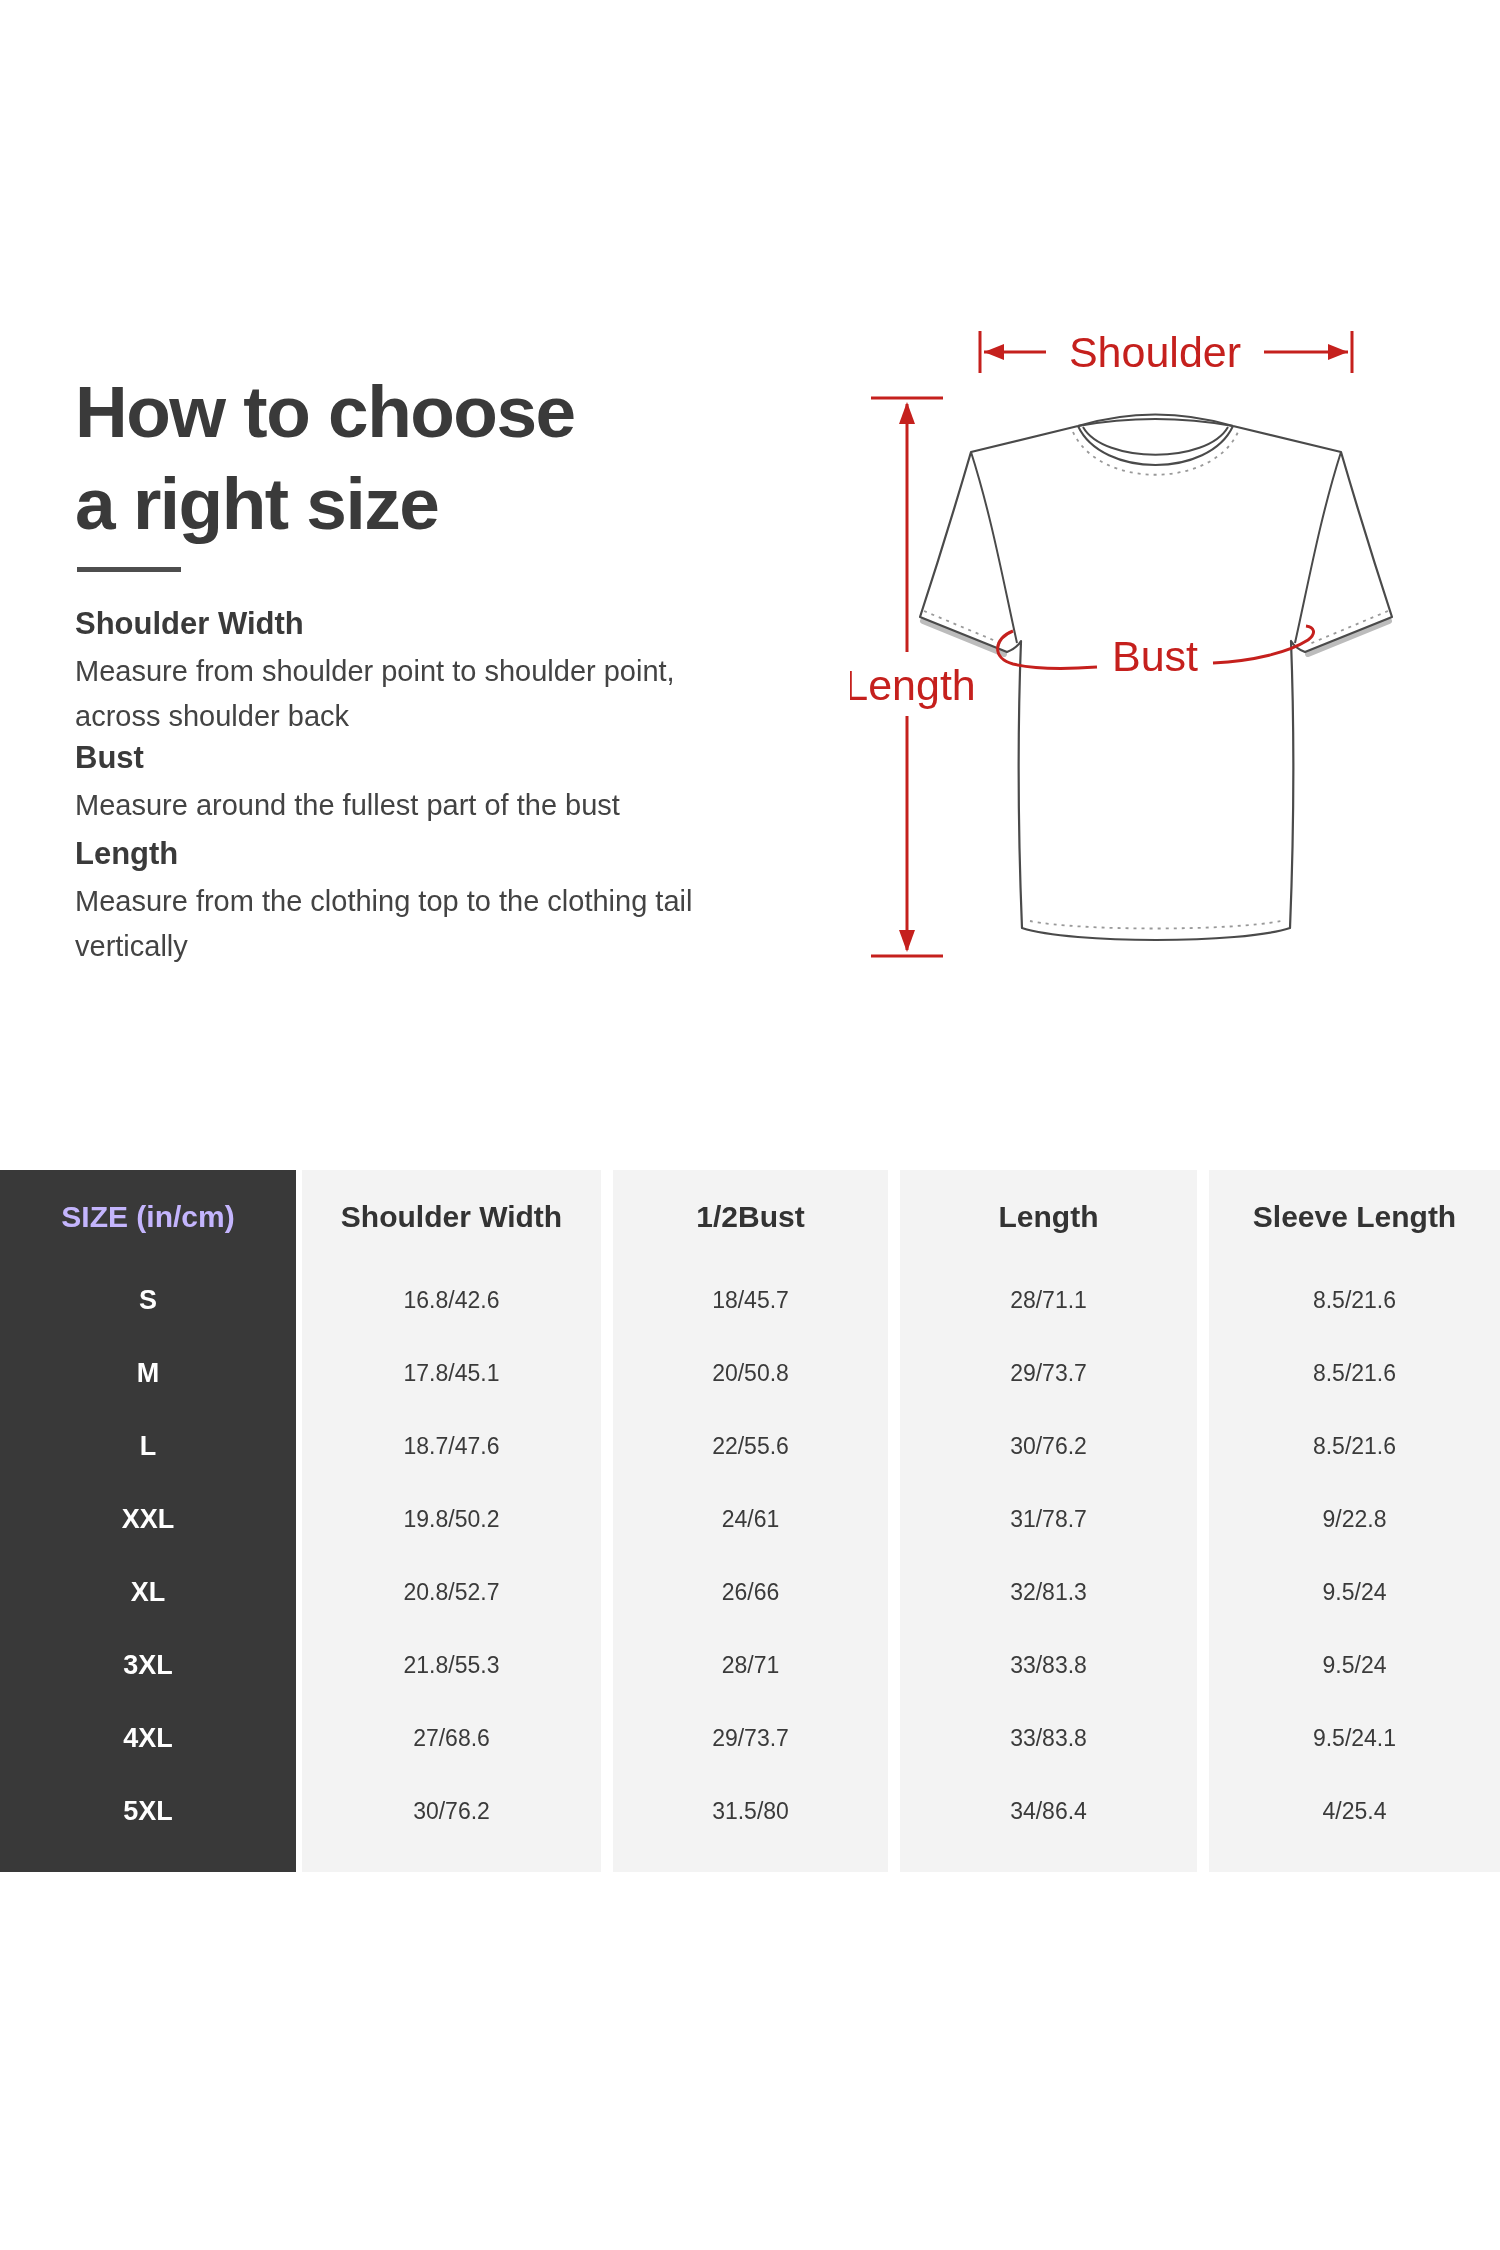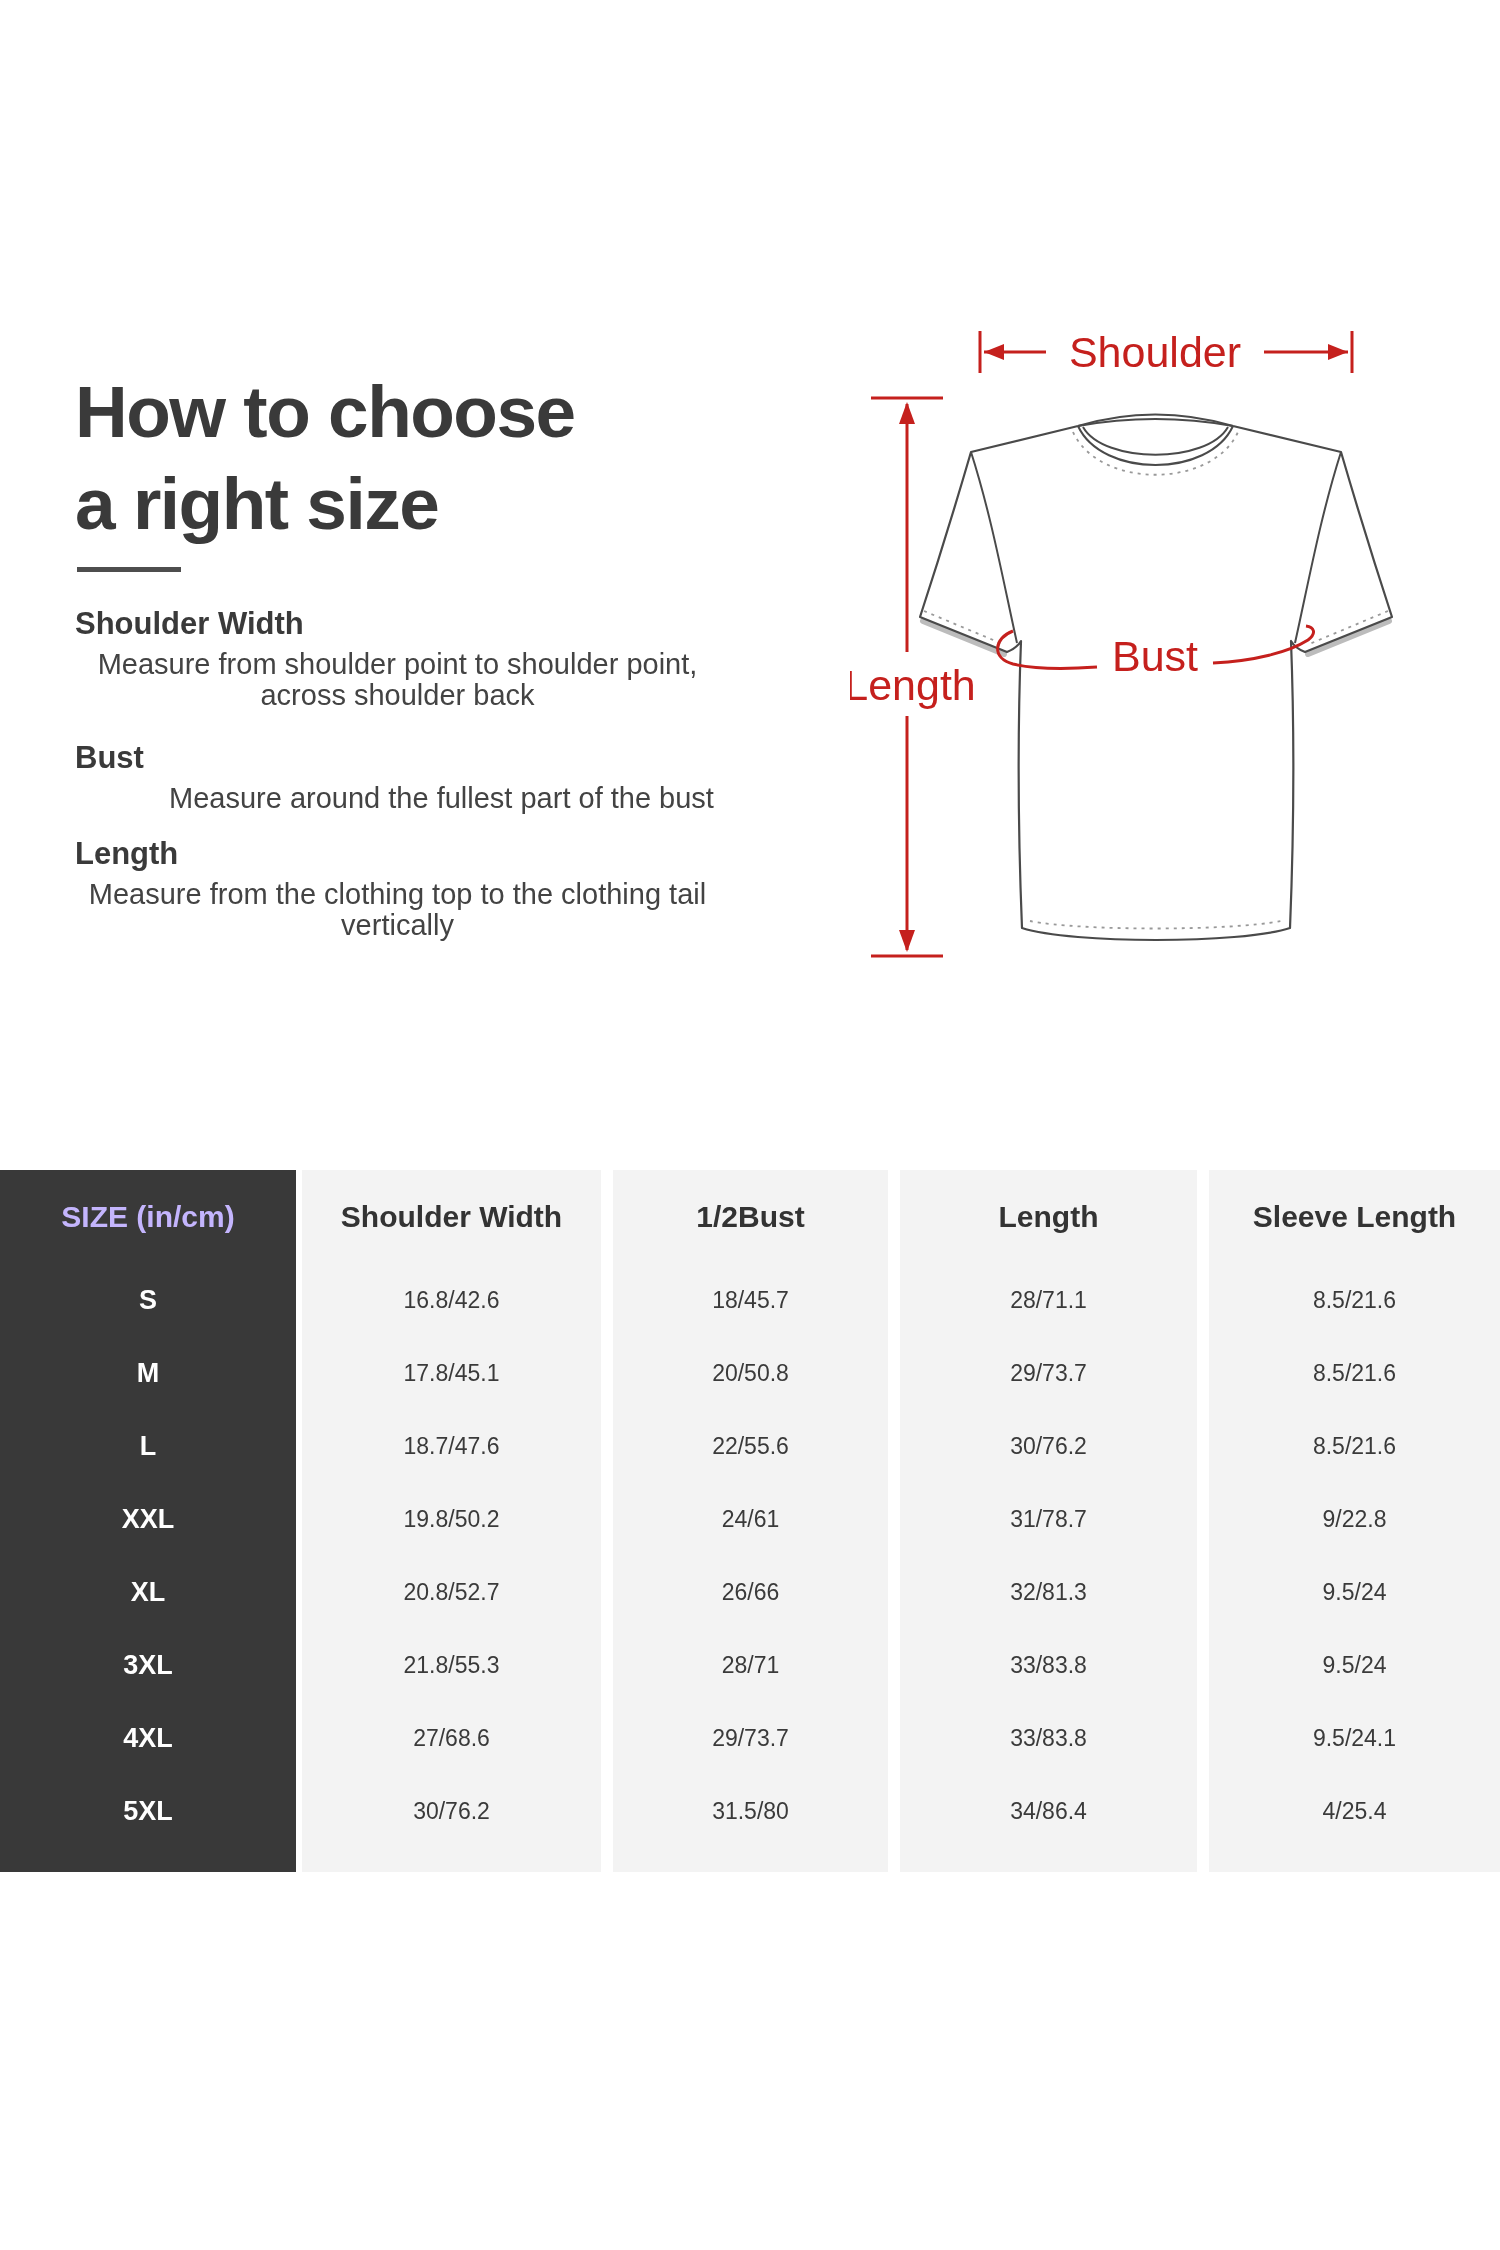--- a/index.html
+++ b/index.html
@@ -7,23 +7,23 @@
     position:relative;width:1500px;height:2250px;background:#ffffff;overflow:hidden;
     font-family:"Liberation Sans","DejaVu Sans",sans-serif;color:#3a3a3a;
   }
   
   .title-line{position:absolute;left:75px;font-size:73px;font-weight:bold;
     letter-spacing:-1.5px;color:#3a3a3a;line-height:80px;white-space:nowrap;}
   #title1{top:372px;}
   #title2{top:464px;}
   .title-divider{position:absolute;left:77px;top:567px;width:104px;height:5px;background:#4e4e4e;}
   .sec-head{position:absolute;left:75px;font-size:31px;font-weight:bold;color:#3a3a3a;white-space:nowrap;}
-  .sec-body{position:absolute;left:75px;width:645px;font-size:29px;color:#434343;line-height:31px;text-align:center;}
+  .sec-body{position:absolute;left:75px;width:645px;font-size:29px;color:#434343;line-height:45px;}
   #sec1-h{top:606px;} #sec1-b{top:649px;}
-  #sec2-h{top:740px;} #sec2-b{top:783px;margin-left:44px;}
+  #sec2-h{top:740px;} #sec2-b{top:783px;}
   #sec3-h{top:836px;} #sec3-b{top:879px;}
   
   #diagram{position:absolute;left:850px;top:280px;width:620px;height:720px;}
   .red-label{font-family:"Liberation Sans","DejaVu Sans",sans-serif;font-size:43px;}
   
   .tcol{position:absolute;top:1170px;height:702px;background:#f3f3f3;}
   .tcol.dark{background:#393939;}
   .tcol .th{height:94px;display:flex;align-items:center;justify-content:center;
     font-size:30px;font-weight:bold;color:#333333;white-space:nowrap;}
   .tcol.dark .th{color:#c4b5fd;}

